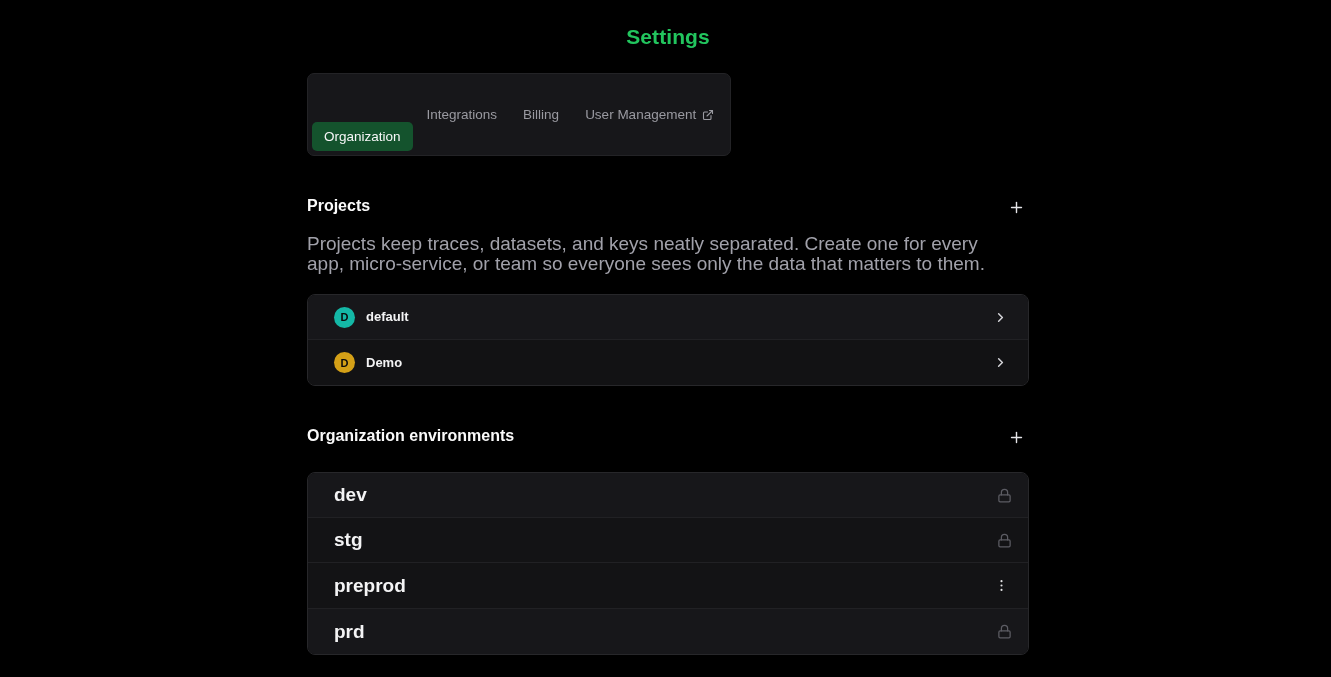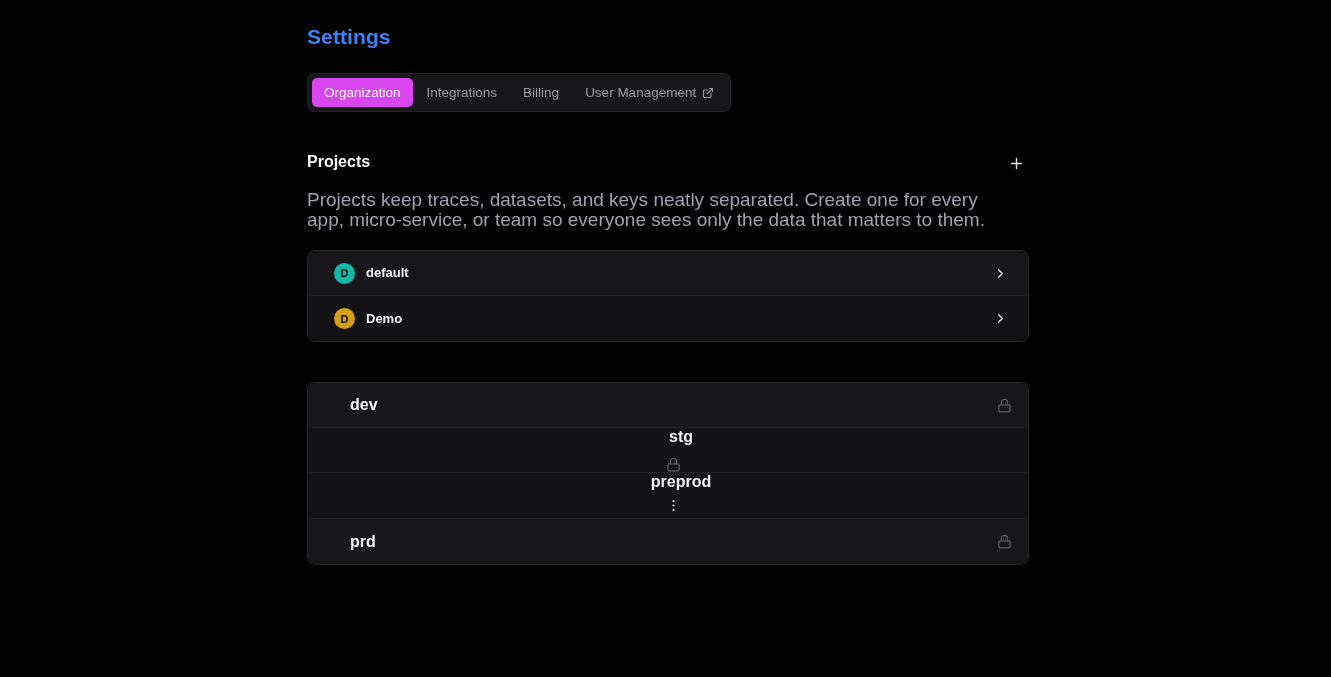--- a/index.html
+++ b/index.html
@@ -22,24 +22,25 @@
     position: absolute;
     left: 307px;
     top: 0;
     width: 722px;
   }
 
   
   .page-title {
     font-size: 21px;
     font-weight: bold;
-    color: #3b82f6;
+    color: #22c55e;
     letter-spacing: 0.1px;
     margin: 24px 0 0 0;
     line-height: 26px;
+    text-align: center;
   }
 
   
   .tabs {
     margin-top: 23px;
     display: inline-flex;
     align-items: center;
     background: #17171a;
     border: 1px solid #232326;
     border-radius: 7px;
@@ -52,23 +53,24 @@
     border-radius: 5px;
     color: #9a9aa1;
     cursor: pointer;
     white-space: nowrap;
     display: inline-flex;
     align-items: center;
     gap: 6px;
     line-height: 17px;
   }
   .tab.active {
-    background: #d946ef;
+    background: #14532d;
     color: #f7f7f8;
     font-weight: 500;
+    margin-top: 44px;
   }
   .ext-icon { display: inline-flex; align-items: center; }
 
   
   .section { margin-top: 40px; }
   .section-head {
     display: flex;
     align-items: flex-start;
     justify-content: space-between;
   }
@@ -106,47 +108,46 @@
     align-items: center;
     height: 45px;
     padding: 0 16px 0 26px;
     border-bottom: 1px solid #212124;
     cursor: pointer;
   }
   .row:last-child { border-bottom: none; }
   .row.proj { background: #17171a; }
   .row.proj.alt { background: #121214; }
   .row.env { background: #17171a; }
-  .row.env.alt { background: #131315; flex-direction: column; }
+  .row.env.alt { background: #131315; }
 
   .avatar {
     width: 21px; height: 21px;
     border-radius: 50%;
     display: flex; align-items: center; justify-content: center;
     font-size: 11px;
     font-weight: bold;
     color: #0a0a0a;
     margin-right: 11px;
     flex: 0 0 auto;
   }
   .row-label {
     font-size: 13px;
     font-weight: bold;
     color: #f4f4f5;
     flex: 1 1 auto;
     line-height: 18px;
   }
   .env-label {
-    font-size: 16px;
+    font-size: 19px;
     font-weight: bold;
     color: #f4f4f5;
     flex: 1 1 auto;
     padding-left: 0px;
     line-height: 18px;
-    margin-left: 16px;
   }
   .chev {
     color: #d4d4d8;
     display: flex; align-items: center;
     padding-right: 4px;
   }
   .lock { color: #5c5c63; display: flex; align-items: center; }
   .dots {
     color: #e4e4e7;
     display: flex; align-items: center; justify-content: center;
@@ -221,20 +222,31 @@
             <svg width="15" height="15" viewBox="0 0 24 24" fill="none" stroke="#d4d4d8" stroke-width="2.4" stroke-linecap="round" stroke-linejoin="round">
               <polyline points="9 18 15 12 9 6"></polyline>
             </svg>
           </div>
         </div>
       </div>
     </div>
 
     
     <div class="section">
+      <div class="section-head">
+        <div class="section-title">Organization environments</div>
+        <div class="plus-btn">
+          <span>
+            <svg width="17" height="17" viewBox="0 0 24 24" fill="none" stroke="#e4e4e7" stroke-width="2" stroke-linecap="round">
+              <line x1="12" y1="5" x2="12" y2="19"></line>
+              <line x1="5" y1="12" x2="19" y2="12"></line>
+            </svg>
+          </span>
+        </div>
+      </div>
 
       <div class="card">
         <div class="row env">
           <div class="env-label">dev</div>
           <div class="lock">
             <svg width="15" height="15" viewBox="0 0 24 24" fill="none" stroke="#5c5c63" stroke-width="2" stroke-linecap="round" stroke-linejoin="round">
               <rect x="3" y="11" width="18" height="11" rx="2"></rect>
               <path d="M7 11V7a5 5 0 0 1 10 0v4"></path>
             </svg>
           </div>

